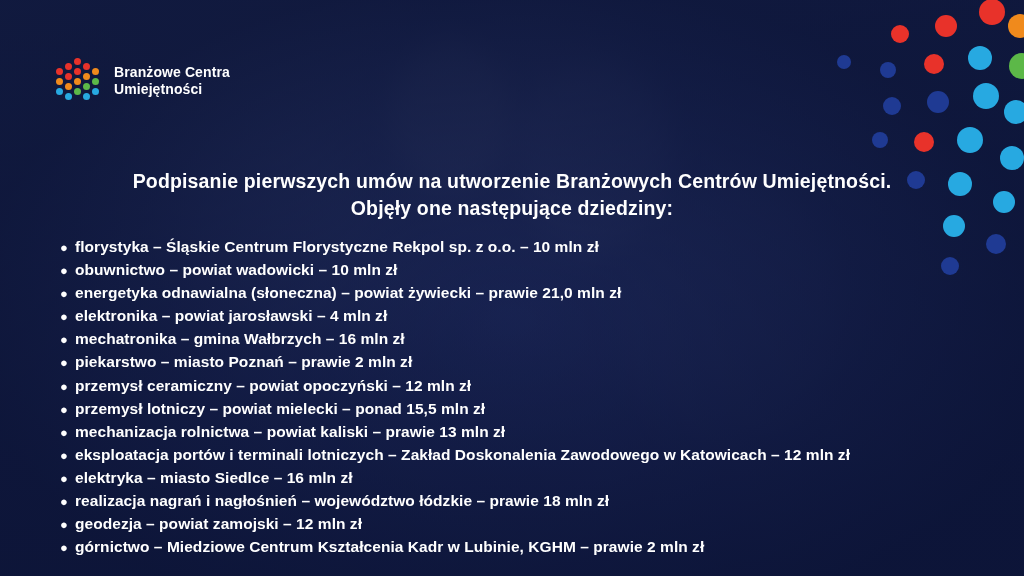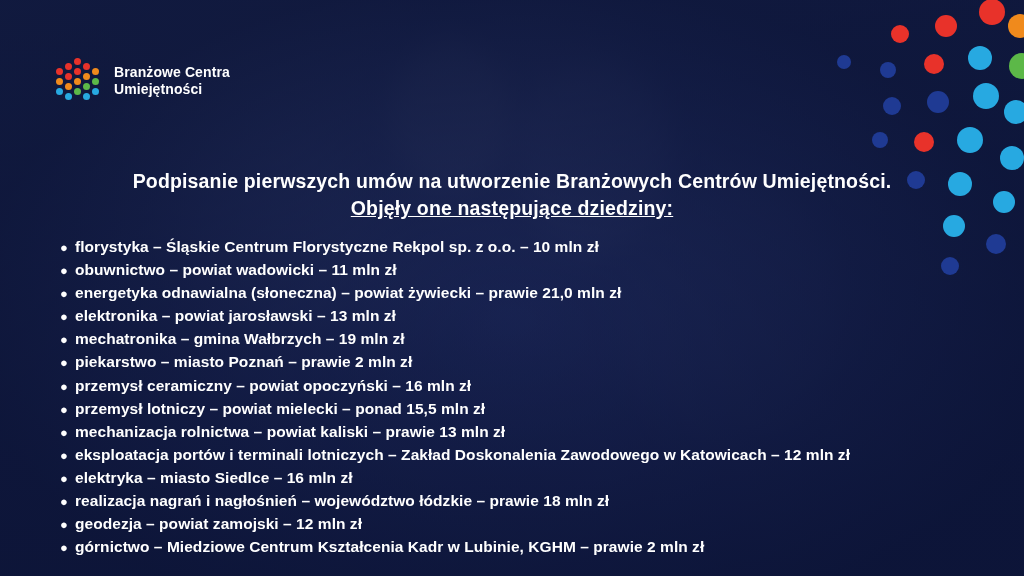--- a/index.html
+++ b/index.html
@@ -112,21 +112,21 @@
     top: 168px;
     text-align: center;
     color: #ffffff;
     font-size: 19.5px;
     font-weight: 700;
     line-height: 27px;
     letter-spacing: .15px;
     padding: 0 29px;
     box-sizing: border-box;
   }
-  .headline .l2 { display: block; text-decoration: underline; }
+  .headline .l2 { display: block; }
 
   
   .list {
     position: absolute;
     left: 60px;
     top: 236px;
     right: 24px;
   }
   .list-item {
     display: flex;
@@ -222,41 +222,41 @@
     <span class="l2">Objęły one następujące dziedziny:</span>
   </div>
 
   <div class="list" id="bullet-list">
       <div class="list-item">
         <span class="bullet">●</span>
         <span class="item-text">florystyka – Śląskie Centrum Florystyczne Rekpol sp. z o.o. – 10 mln zł</span>
       </div>
       <div class="list-item">
         <span class="bullet">●</span>
-        <span class="item-text">obuwnictwo – powiat wadowicki – 11 mln zł</span>
+        <span class="item-text">obuwnictwo – powiat wadowicki – 10 mln zł</span>
       </div>
       <div class="list-item">
         <span class="bullet">●</span>
         <span class="item-text">energetyka odnawialna (słoneczna) – powiat żywiecki – prawie 21,0 mln zł</span>
       </div>
       <div class="list-item">
         <span class="bullet">●</span>
-        <span class="item-text">elektronika – powiat jarosławski – 13 mln zł</span>
-      </div>
-      <div class="list-item">
-        <span class="bullet">●</span>
-        <span class="item-text">mechatronika – gmina Wałbrzych – 19 mln zł</span>
+        <span class="item-text">elektronika – powiat jarosławski – 4 mln zł</span>
+      </div>
+      <div class="list-item">
+        <span class="bullet">●</span>
+        <span class="item-text">mechatronika – gmina Wałbrzych – 16 mln zł</span>
       </div>
       <div class="list-item">
         <span class="bullet">●</span>
         <span class="item-text">piekarstwo – miasto Poznań – prawie 2 mln zł</span>
       </div>
       <div class="list-item">
         <span class="bullet">●</span>
-        <span class="item-text">przemysł ceramiczny – powiat opoczyński – 16 mln zł</span>
+        <span class="item-text">przemysł ceramiczny – powiat opoczyński – 12 mln zł</span>
       </div>
       <div class="list-item">
         <span class="bullet">●</span>
         <span class="item-text">przemysł lotniczy – powiat mielecki – ponad 15,5 mln zł</span>
       </div>
       <div class="list-item">
         <span class="bullet">●</span>
         <span class="item-text">mechanizacja rolnictwa – powiat kaliski – prawie 13 mln zł</span>
       </div>
       <div class="list-item">

